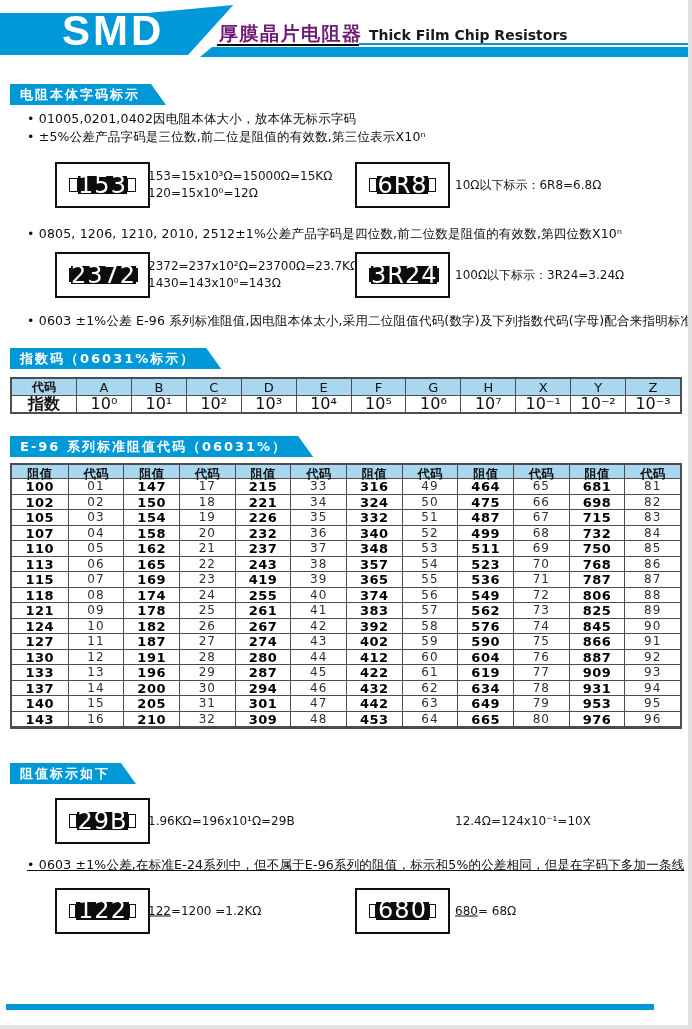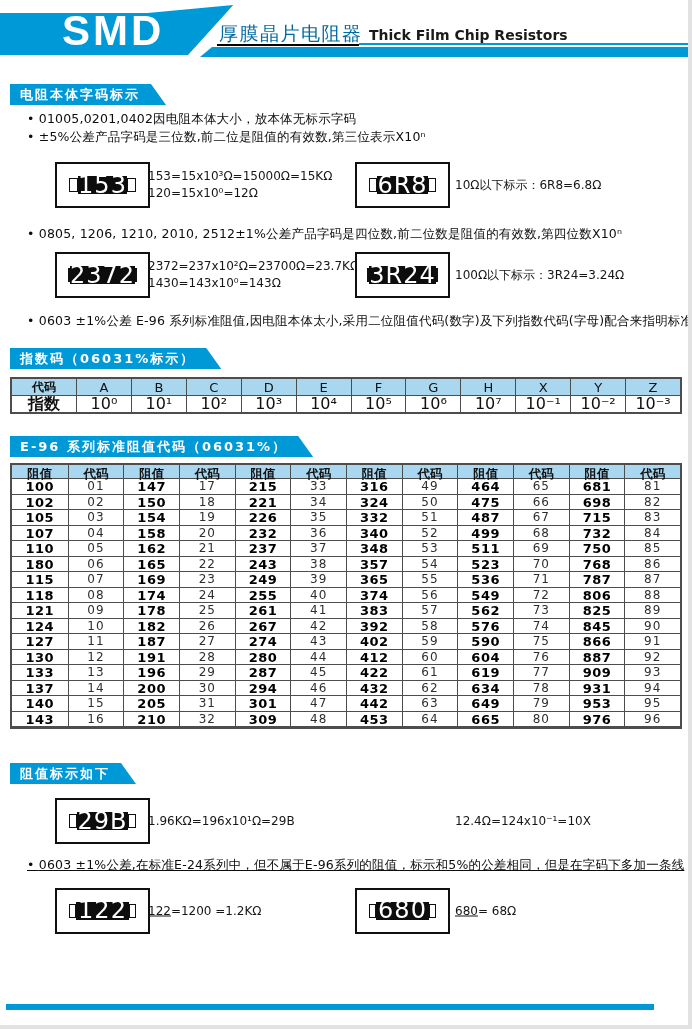--- a/index.html
+++ b/index.html
@@ -3,42 +3,42 @@
 <meta charset="utf-8">
 <style>
   html,body{margin:0;padding:0;background:#f4f4f4;}
   .page{position:relative;width:692px;height:1029px;background:#ffffff;overflow:hidden;
         font-family:"DejaVu Sans","Liberation Sans",sans-serif;color:#111;}
   
   .logo-shape{position:absolute;left:0;top:5px;width:238px;height:50px;background:#0099d8;
         clip-path:polygon(0 16%,62% 16%,98% 0,79% 100%,0 100%);}
   .logo-text{position:absolute;left:62px;top:7px;font-size:42px;font-weight:800;color:#fff;
         letter-spacing:3px;font-family:"Liberation Sans","DejaVu Sans",sans-serif;}
-  .title-zh{position:absolute;left:219px;top:21px;font-size:19px;font-weight:normal;letter-spacing:1.5px;color:#0369a1;}
+  .title-zh{position:absolute;left:219px;top:21px;font-size:19px;font-weight:bold;letter-spacing:1.5px;color:#701a75;}
   .zh-underline{position:absolute;left:217px;top:44px;width:142px;height:2px;background:#000;}
   .title-en{position:absolute;left:369px;top:27px;font-size:14px;font-weight:bold;color:#1a1a1a;}
   .en-underline{position:absolute;left:359px;top:43px;width:333px;height:2px;background:#0099d8;}
   .hdr-bar{position:absolute;left:198px;top:47px;width:494px;height:10px;background:#0099d8;
         clip-path:polygon(14px 0,100% 0,100% 100%,2px 100%);}
   .hdr-ribbon{position:absolute;left:0;top:50px;width:186px;height:4px;background:#0099d8;
         clip-path:polygon(0 0,calc(100% - 2px) 0,100% 100%,0 100%);}
   
   .banner{position:absolute;left:10px;height:21px;background:#0099d8;color:#fff;font-size:13px;
         font-weight:bold;letter-spacing:2px;line-height:21px;padding:0 26px 0 10px;white-space:nowrap;
         clip-path:polygon(0 0,calc(100% - 15px) 0,100% 100%,0 100%);}
   #banner1{top:84px;} #banner2{top:348px;} #banner3{top:436px;} #banner4{top:763px;}
   
   .bullet{position:absolute;left:27px;font-size:12.5px;color:#0d0d0d;letter-spacing:0.2px;white-space:nowrap;}
   .bullet::before{content:"\2022\00a0";}
   #bullet1{top:111px;} #bullet2{top:129px;} #bullet3{top:226px;} #bullet4{top:313px;} #bullet5{top:857px;text-decoration:underline;}
   
   .ex-row{position:absolute;left:0;width:692px;height:46px;}
   #exrow1{top:162px;} #exrow2{top:252px;} #exrow3{top:798px;} #exrow4{top:888px;}
   .chip{position:absolute;top:0;width:95px;height:46px;border:2px solid #101010;background:#fff;
-        box-sizing:border-box;display:flex;padding:12px;align-items:stretch;justify-content:center;}
+        box-sizing:border-box;display:flex;padding:12px;align-items:stretch;}
   .chip.p0{left:55px;} .chip.p1{left:355px;}
   .chip .cap{width:13px;border:1.5px solid #101010;background:#fff;margin:2px 0;box-sizing:border-box;}
   .chip .body{flex:1;background:#0d0d0d;color:#fff;display:flex;align-items:center;justify-content:center;
         font-size:24px;letter-spacing:1px;}
   .chip .mk.u{border-bottom:2.5px solid #fff;padding:0 2px 1px;}
   .formula{position:absolute;top:50%;transform:translateY(-50%);font-size:12px;line-height:17px;
         color:#161616;white-space:nowrap;}
   .formula.p0{left:148px;} .formula.p1{left:455px;}
   .useg{text-decoration:underline;}
   
@@ -230,37 +230,37 @@
       <div class="e96-val">162</div>
       <div class="e96-code">21</div>
       <div class="e96-val">237</div>
       <div class="e96-code">37</div>
       <div class="e96-val">348</div>
       <div class="e96-code">53</div>
       <div class="e96-val">511</div>
       <div class="e96-code">69</div>
       <div class="e96-val">750</div>
       <div class="e96-code">85</div>
-      <div class="e96-val first">180</div>
+      <div class="e96-val first">113</div>
       <div class="e96-code">06</div>
       <div class="e96-val">165</div>
       <div class="e96-code">22</div>
       <div class="e96-val">243</div>
       <div class="e96-code">38</div>
       <div class="e96-val">357</div>
       <div class="e96-code">54</div>
       <div class="e96-val">523</div>
       <div class="e96-code">70</div>
       <div class="e96-val">768</div>
       <div class="e96-code">86</div>
       <div class="e96-val first">115</div>
       <div class="e96-code">07</div>
       <div class="e96-val">169</div>
       <div class="e96-code">23</div>
-      <div class="e96-val">249</div>
+      <div class="e96-val">419</div>
       <div class="e96-code">39</div>
       <div class="e96-val">365</div>
       <div class="e96-code">55</div>
       <div class="e96-val">536</div>
       <div class="e96-code">71</div>
       <div class="e96-val">787</div>
       <div class="e96-code">87</div>
       <div class="e96-val first">118</div>
       <div class="e96-code">08</div>
       <div class="e96-val">174</div>

